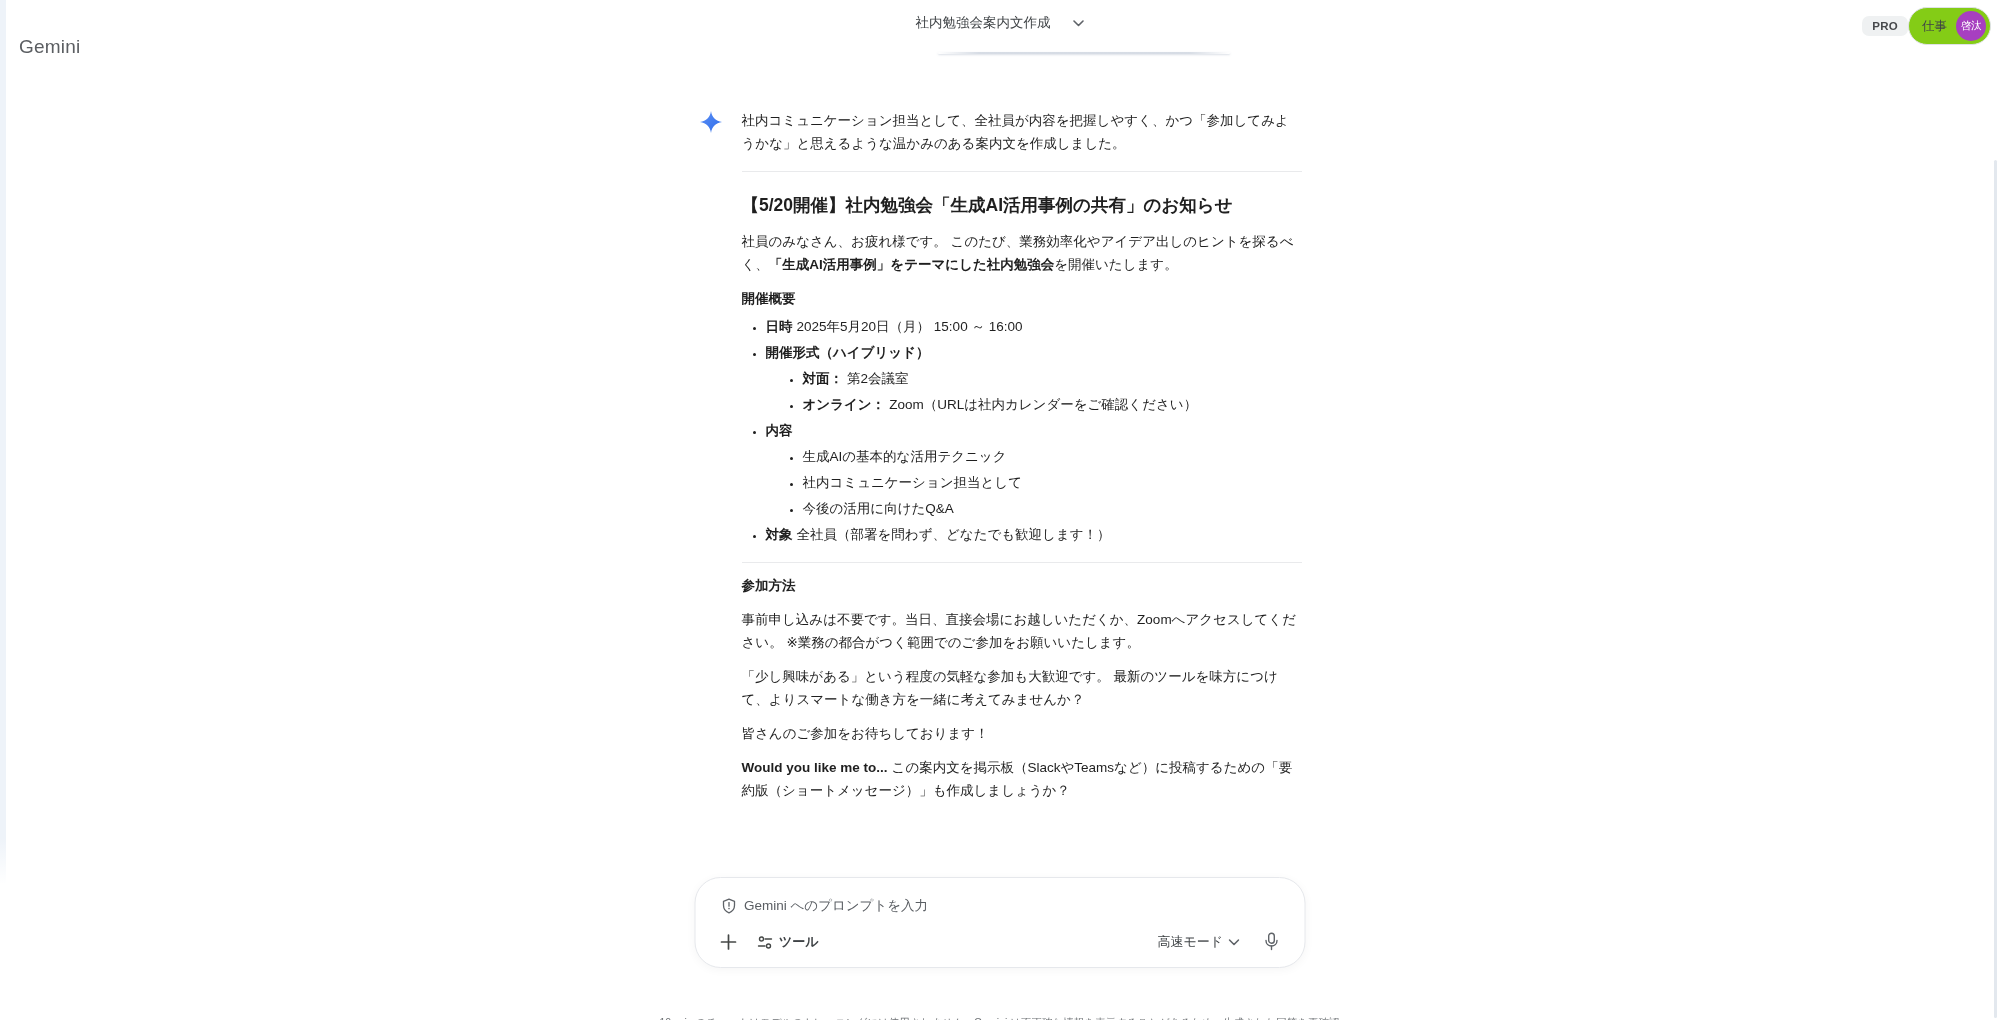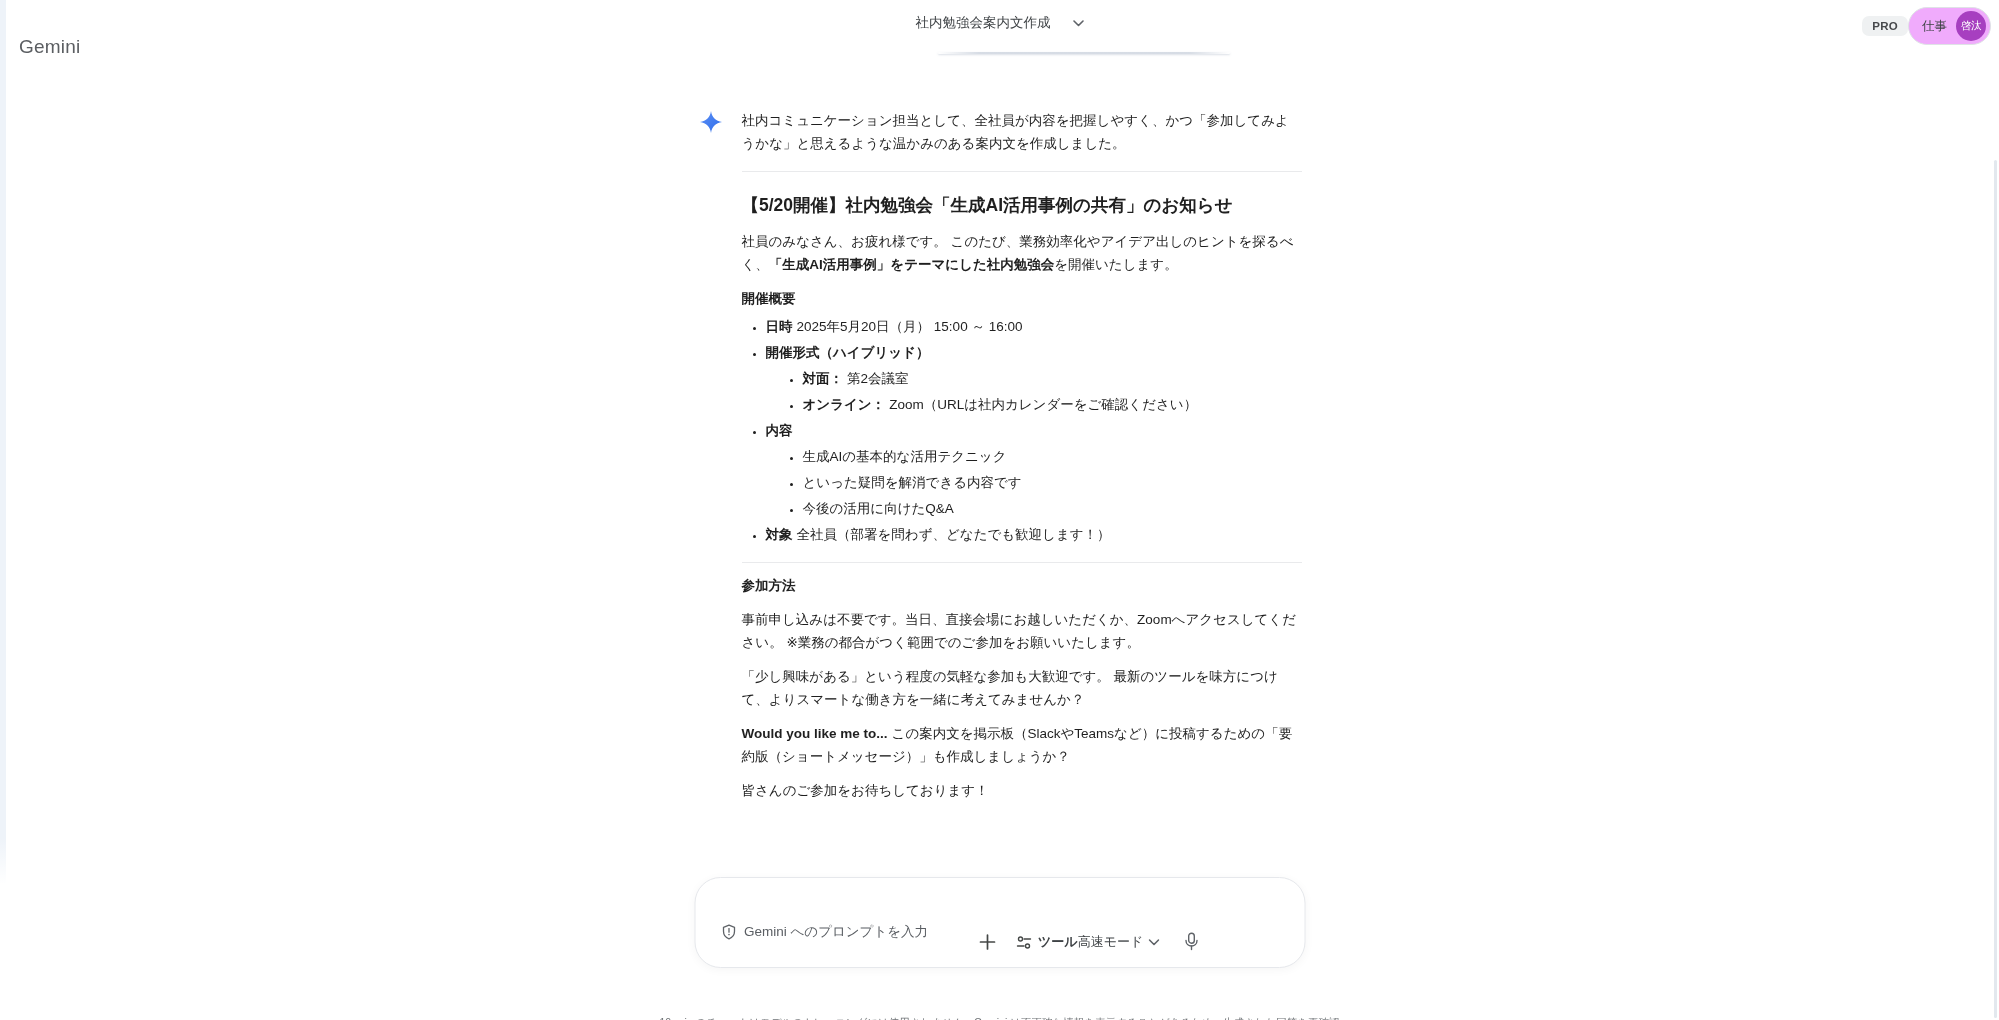--- a/index.html
+++ b/index.html
@@ -14,21 +14,21 @@
   .logo { position:absolute; left:19px; top:11px; font-size:19px; color:#5b5e62; letter-spacing:.2px;margin-top:25px; }
   .chat-title { position:absolute; left:50%; top:14px; transform:translateX(-50%);
     display:flex; align-items:center; gap:22px; cursor:pointer; }
   .chat-title span { font-size:13.5px; color:#3f4346; }
   .title-divider { position:absolute; left:938px; top:52px; width:292px; height:2px; border-radius:2px;
     background:linear-gradient(90deg, rgba(110,130,160,0) 0%, rgba(110,130,160,.28) 14%, rgba(110,130,160,.28) 86%, rgba(110,130,160,0) 100%);
     box-shadow:0 1px 2px rgba(110,130,160,.25); }
   .header-right { position:absolute; right:8px; top:7px; display:flex; align-items:center; }
   .pro-badge { background:#eff1f2; color:#47494c; font-size:11.5px; font-weight:bold;
     padding:4px 10px; border-radius:7px; letter-spacing:.3px; }
-  .account-pill { display:flex; align-items:center; background:#f0abfc; border:1px solid #dfe2e6;
+  .account-pill { display:flex; align-items:center; background:#84cc16; border:1px solid #dfe2e6;
     border-radius:20px; height:38px; padding:0 4px 0 13px; gap:9px; cursor:pointer; }
   .account-pill .acct-label { font-size:12.5px; color:#3f4346; }
   .avatar { width:30px; height:30px; border-radius:50%; background:#a73fc0; color:#fff;
     font-size:10.5px; display:flex; align-items:center; justify-content:center; letter-spacing:-.5px; }
 
   
   .msg-row { position:absolute; left:50%; transform:translateX(-50%); top:104px; width:604px;
     display:flex; align-items:flex-start; }
   .sparkle { width:26px; height:26px; flex:0 0 26px; margin-top:5px; }
   .msg-body { margin-left:18px; width:560px; padding-top:5px; font-size:13.5px; line-height:23px; color:#1f1f1f; }
@@ -41,21 +41,21 @@
   .msg-body ul ul { margin:2px 0 0; padding-left:37px; }
   .msg-body li { margin:3px 0; }
   .msg-body li::marker { font-size:.85em; }
   .blabel { margin-right:.3em; }
 
   
   .bottom { position:absolute; left:0; bottom:0; width:1999px; height:182px;
     background:linear-gradient(180deg, rgba(255,255,255,0) 0px, #ffffff 46px); }
   .composer { position:absolute; left:50%; transform:translateX(-50%); top:39px;
     width:611px; height:91px; background:#fff; border:1px solid #e6e8ec; border-radius:26px;
-    box-shadow:0 2px 10px rgba(0,0,0,.04); display:flex; cursor:text; }
+    box-shadow:0 2px 10px rgba(0,0,0,.04); display:flex; flex-direction:column; cursor:text; }
   .ph-row { display:flex; align-items:center; gap:8px; padding:19px 26px 0; }
   .ph-row .ph { font-size:13.5px; color:#5a5e63; }
   .ctl-row { display:flex; align-items:center; padding:0 25px 15px 24px; margin-top:auto; }
   .icon-btn { background:none; border:none; display:flex; align-items:center; gap:6px;
     cursor:pointer; padding:0; color:#444746; }
   .tools-btn { margin-left:19px;font-weight:bold; }
   .tools-btn .tlabel { font-size:13px; color:#3f4346; }
   .ctl-spacer { flex:1; }
   .mode-btn { gap:5px; }
   .mode-btn .mlabel { font-size:13px; color:#3f4346; }
@@ -115,32 +115,32 @@
         <li><strong class="blabel">日時</strong><span>2025年5月20日（月） 15:00 ～ 16:00</span></li>
         <li><strong>開催形式（ハイブリッド）</strong>
           <ul>
             <li><strong class="blabel">対面：</strong><span>第2会議室</span></li>
             <li><strong class="blabel">オンライン：</strong><span>Zoom（URLは社内カレンダーをご確認ください）</span></li>
           </ul>
         </li>
         <li><strong>内容</strong>
           <ul>
             <li>生成AIの基本的な活用テクニック</li>
-            <li>といった疑問を解消できる内容です</li>
+            <li>社内コミュニケーション担当として</li>
             <li>今後の活用に向けたQ&amp;A</li>
           </ul>
         </li>
         <li><strong class="blabel">対象</strong><span>全社員（部署を問わず、どなたでも歓迎します！）</span></li>
       </ul>
       <hr>
       <p class="bold">参加方法</p>
       <p>事前申し込みは不要です。当日、直接会場にお越しいただくか、Zoomへアクセスしてください。 ※業務の都合がつく範囲でのご参加をお願いいたします。</p>
       <p>「少し興味がある」という程度の気軽な参加も大歓迎です。 最新のツールを味方につけて、よりスマートな働き方を一緒に考えてみませんか？</p>
+      <p>皆さんのご参加をお待ちしております！</p>
       <p><strong class="blabel">Would you like me to...</strong><span>この案内文を掲示板（SlackやTeamsなど）に投稿するための「要約版（ショートメッセージ）」も作成しましょうか？</span></p>
-      <p>皆さんのご参加をお待ちしております！</p>
     </div>
   </div>
 
   <div class="bottom">
     <div class="composer">
       <div class="ph-row">
         <svg width="15" height="16" viewBox="0 0 15 16">
           <path d="M7.5 1.2 L13 3.3 V7.2 C13 10.8 10.7 13.6 7.5 14.8 C4.3 13.6 2 10.8 2 7.2 V3.3 Z" fill="none" stroke="#5f6368" stroke-width="1.3" stroke-linejoin="round"></path>
           <line x1="7.5" y1="4.6" x2="7.5" y2="8.2" stroke="#5f6368" stroke-width="1.3" stroke-linecap="round"></line>
           <circle cx="7.5" cy="10.6" r="0.8" fill="#5f6368"></circle>

